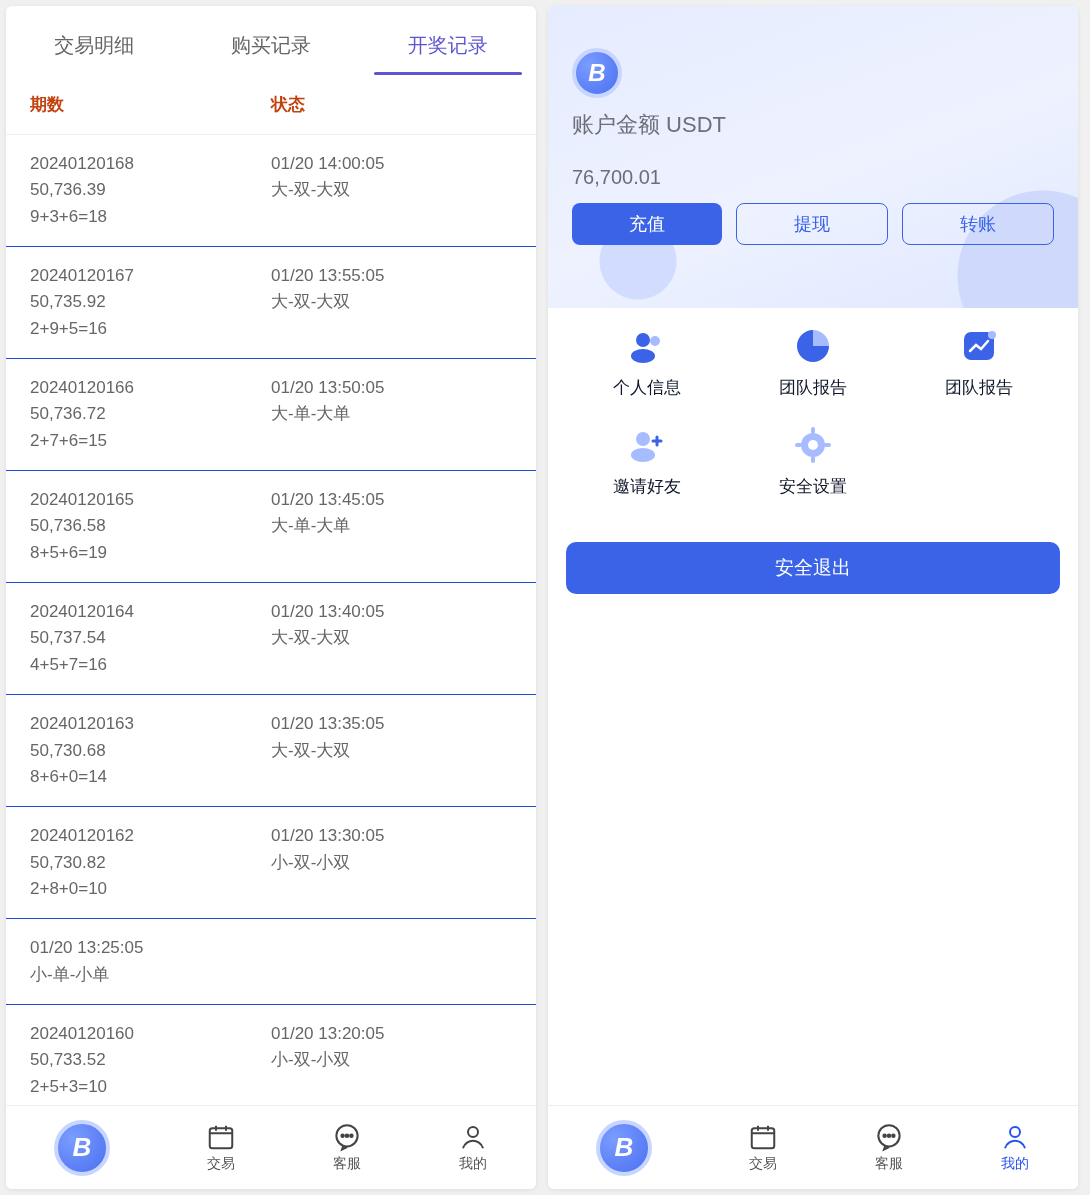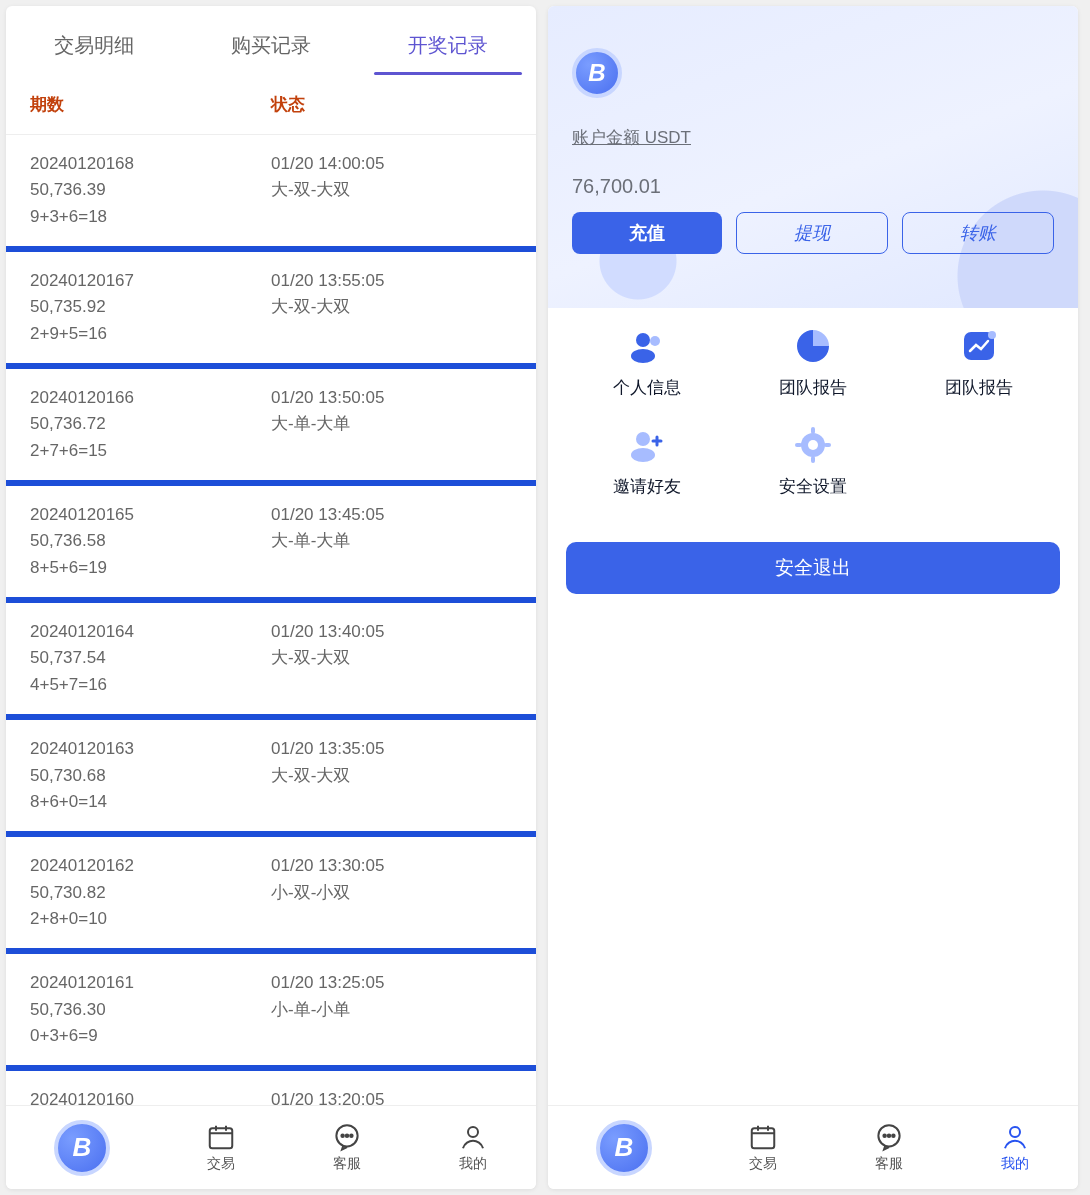--- a/index.html
+++ b/index.html
@@ -50,21 +50,21 @@
     font-size:17px;
     color:#c2410c;
     font-weight:600;
   }
   .col-period { width: 50%; }
   .col-status { width: 50%; }
   .records { flex:1; overflow:hidden; }
   .record {
     display:flex;
     padding: 16px 24px;
-    border-bottom:6px solid #1d4ed8;
+    border-bottom:1px solid #1d4ed8;
     font-size:17px;
     color:#666;
     line-height:1.55;
   }
   .record .col-period, .record .col-status { width:50%; }
 
   
   .bottom-nav {
     height: 84px;
     border-top:1px solid #eee;
@@ -116,45 +116,44 @@
   .profile-id {
     color:#2753f0;
     font-weight:700;
     font-size:20px;
   }
   .id-box {
     width:200px; height:24px;
     background:#fff; border-radius:3px;
   }
   .balance-label {
-    margin-top:28px;
-    font-size:17px;
+    margin-top:12px;
+    font-size:22px;
     color:#6b6f78;
-    text-decoration:underline;
   }
   .balance-value {
     margin-top:26px;
     font-size:20px;
     color:#6b6f78;
   }
   .action-row {
     margin-top:14px;
     display:flex;
     gap:14px;
   }
   .btn {
     flex:1;
     height:42px;
     border-radius:8px;
     display:flex; align-items:center; justify-content:center;
     font-size:18px;
     font-weight:500;
   }
-  .btn-primary { background:#3a63e8; color:#fff;font-weight:bold; }
-  .btn-outline { border:1.5px solid #3a63e8; color:#3a63e8; background:transparent;font-style:italic; }
+  .btn-primary { background:#3a63e8; color:#fff; }
+  .btn-outline { border:1.5px solid #3a63e8; color:#3a63e8; background:transparent; }
 
   .menu-grid {
     display:grid;
     grid-template-columns: repeat(3, 1fr);
     padding: 18px 16px 10px;
     row-gap: 26px;
   }
   .menu-item {
     display:flex; flex-direction:column; align-items:center;
     gap:10px;
@@ -214,21 +213,20 @@
       </div>
       <div class="record">
         <div class="col-period">20240120163<br>50,730.68<br>8+6+0=14</div>
         <div class="col-status">01/20 13:35:05<br>大-双-大双</div>
       </div>
       <div class="record">
         <div class="col-period">20240120162<br>50,730.82<br>2+8+0=10</div>
         <div class="col-status">01/20 13:30:05<br>小-双-小双</div>
       </div>
       <div class="record">
-        <div class="col-period">20240120161<br>50,736.30<br>0+3+6=9</div>
         <div class="col-status">01/20 13:25:05<br>小-单-小单</div>
       </div>
       <div class="record">
         <div class="col-period">20240120160<br>50,733.52<br>2+5+3=10</div>
         <div class="col-status">01/20 13:20:05<br>小-双-小双</div>
       </div>
     </div>
 
   <div class="bottom-nav">
     <div class="nav-item">

